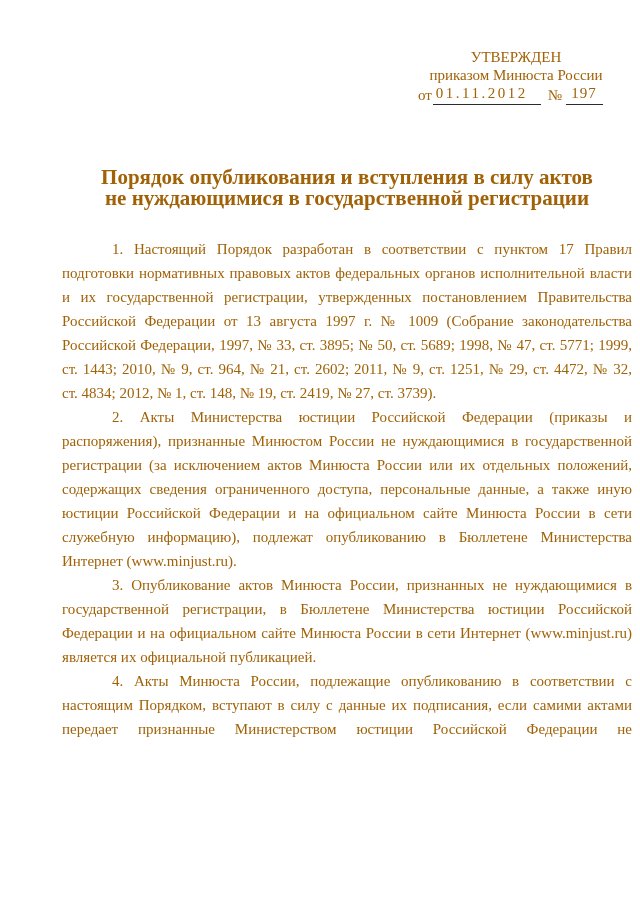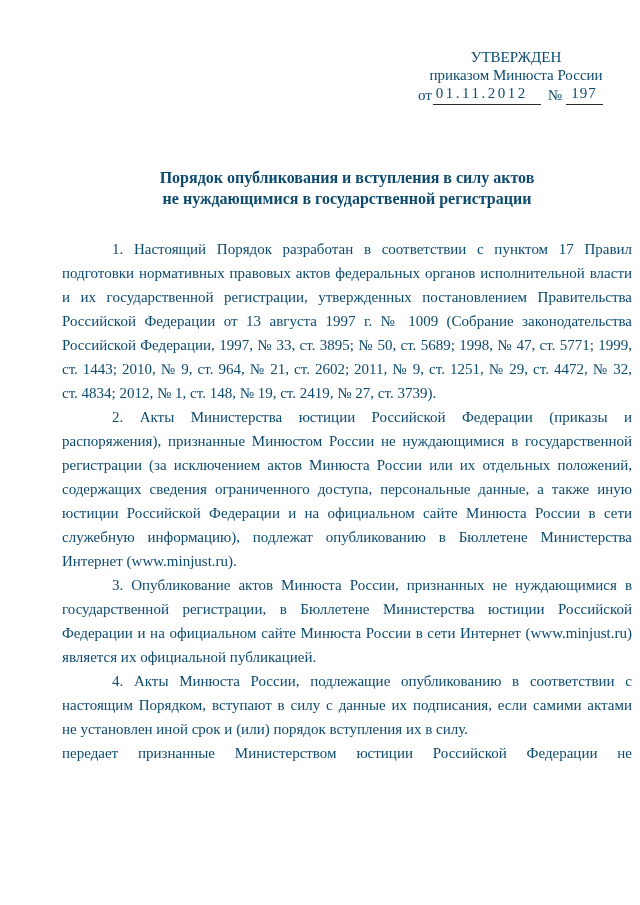--- a/index.html
+++ b/index.html
@@ -6,21 +6,21 @@
     margin: 0;
     padding: 0;
     background: #ffffff;
   }
   .page {
     position: relative;
     width: 640px;
     height: 905px;
     background: #ffffff;
     font-family: "Liberation Serif", "DejaVu Serif", serif;
-    color: #0c4a6e;
+    color: #a16207;
     overflow: hidden;
   }
   
   .approval {
     position: absolute;
     top: 49px;
     right: 26px;
     width: 196px;
     text-align: center;
     font-size: 15px;
@@ -48,21 +48,21 @@
     padding: 0 6px 1px 5px;
   }
   
   .doc-title {
     position: absolute;
     top: 167px;
     left: 62px;
     width: 570px;
     text-align: center;
     font-weight: bold;
-    font-size: 16px;
+    font-size: 21px;
     line-height: 21px;
   }
   
   .doc-body {
     position: absolute;
     top: 237px;
     left: 62px;
     width: 570px;
     font-size: 15px;
   }
@@ -118,20 +118,19 @@
       </div>
       <div class="paragraph">
         <div class="pline first">3. Опубликование актов Минюста России, признанных не нуждающимися в</div>
         <div class="pline">государственной регистрации, в Бюллетене Министерства юстиции Российской</div>
         <div class="pline">Федерации и на официальном сайте Минюста России в сети Интернет (www.minjust.ru)</div>
         <div class="pline last">является их официальной публикацией.</div>
       </div>
       <div class="paragraph">
         <div class="pline first">4. Акты Минюста России, подлежащие опубликованию в соответствии с</div>
         <div class="pline">настоящим Порядком, вступают в силу с данные их подписания, если самими актами</div>
-        <div class="pline last">не установлен иной срок и (или) порядок вступления их в силу.</div>
       </div>
       <div class="paragraph">
         <div class="pline">передает признанные Министерством юстиции Российской Федерации не</div>
       </div>
     </div>
 
 </div>
 
 </body></html>

